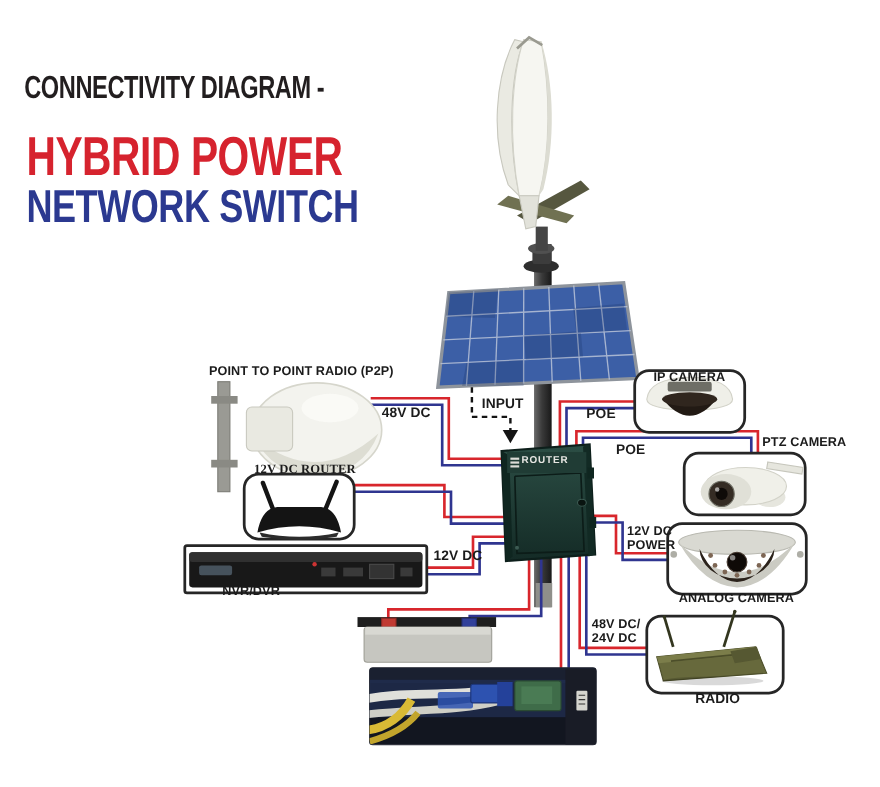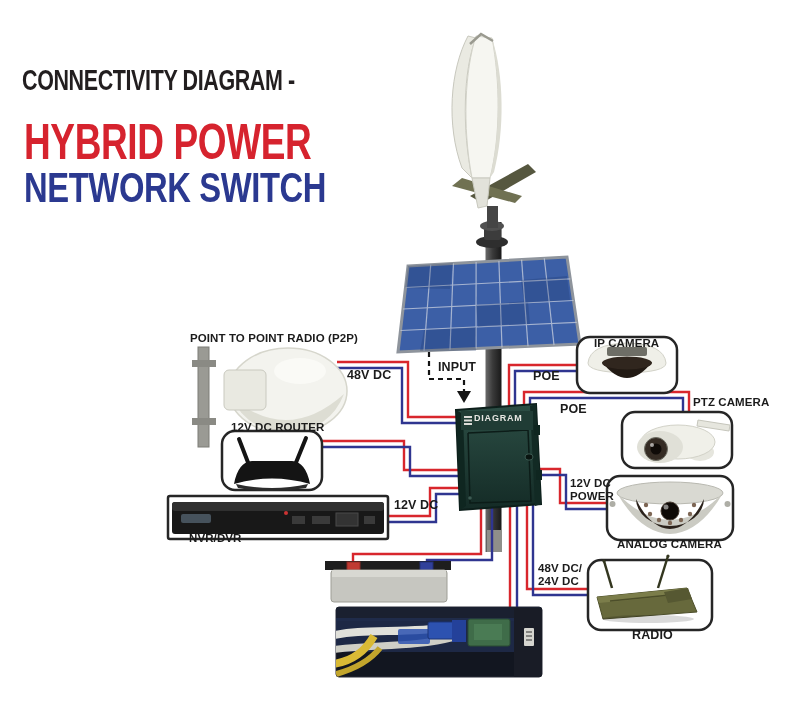--- a/index.html
+++ b/index.html
@@ -255,33 +255,33 @@
     <circle cx="470" cy="498" r="1.8" fill="#3c5a52"></circle>
   </g>
 </svg>
 
 <div class="title-line" id="t1">CONNECTIVITY DIAGRAM -</div>
 <div class="title-line" id="t2">HYBRID POWER</div>
 <div class="title-line" id="t3">NETWORK SWITCH</div>
 
 <div class="lbl" style="left:190px;top:332px;">POINT TO POINT RADIO (P2P)</div>
 <div class="lbl big" style="left:347px;top:369px;">48V DC</div>
-<div class="lbl" style="left:231px;top:421px;">12V DC ROUTER</div>
+<div class="lbl" style="left:231px;top:421px;font-family:Liberation Serif, serif;">12V DC ROUTER</div>
 <div class="lbl big" style="left:394px;top:499px;">12V DC</div>
-<div class="lbl" style="left:189px;top:532px;">NVR/DVR</div>
+<div class="lbl" style="left:202px;top:532px;">NVR/DVR</div>
 <div class="lbl big" style="left:438px;top:361px;">INPUT</div>
 <div class="lbl big" style="left:533px;top:370px;">POE</div>
 <div class="lbl" style="left:594px;top:321px;margin-top:16px;">IP CAMERA</div>
 <div class="lbl big" style="left:560px;top:403px;">POE</div>
 <div class="lbl" style="left:693px;top:396px;">PTZ CAMERA</div>
 <div class="lbl" style="left:570px;top:477px;">
   <span class="ln">12V DC</span>
   <span class="ln">POWER</span>
 </div>
 <div class="lbl" style="left:617px;top:538px;">ANALOG CAMERA</div>
 <div class="lbl ital" style="left:538px;top:562px;">
   <span class="ln">48V DC/</span>
   <span class="ln">24V DC</span>
 </div>
 <div class="lbl big" style="left:632px;top:629px;">RADIO</div>
-<div class="lbl" id="switch-logo">DIAGRAM</div>
+<div class="lbl" id="switch-logo">ROUTER</div>
 
 </div>
 
 </body></html>

